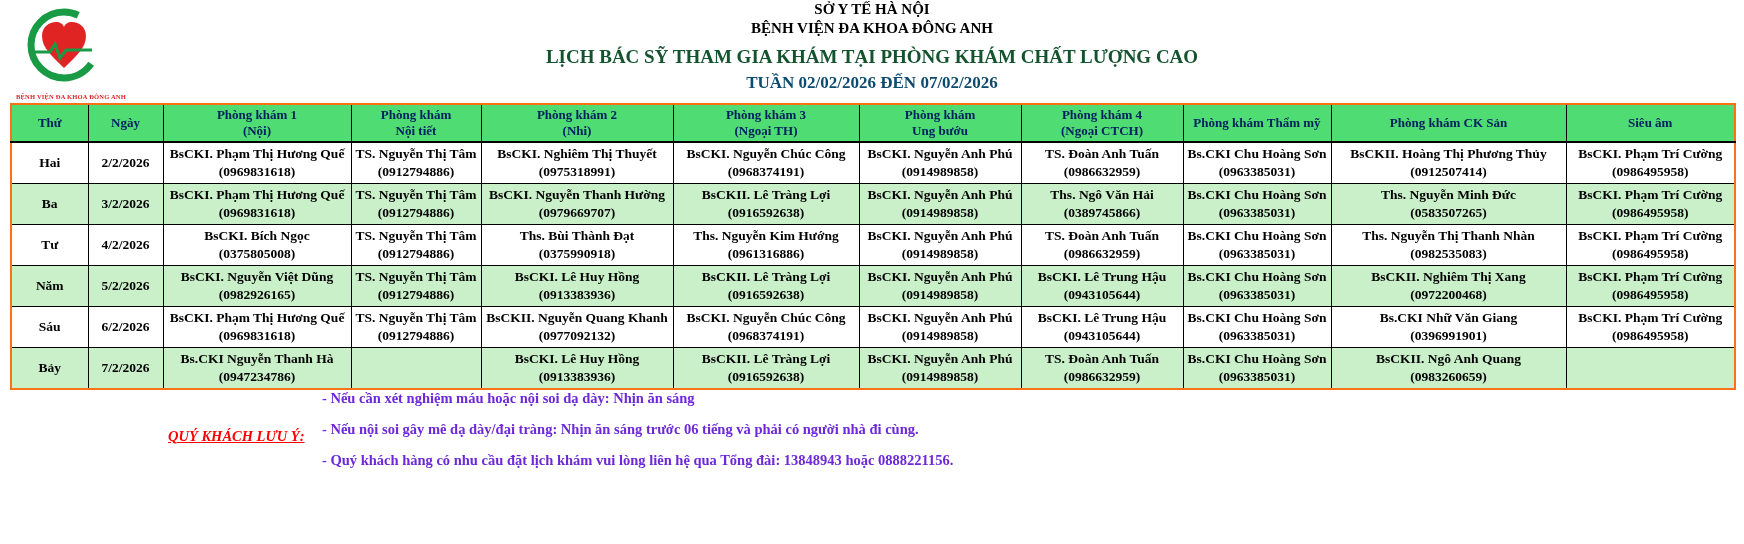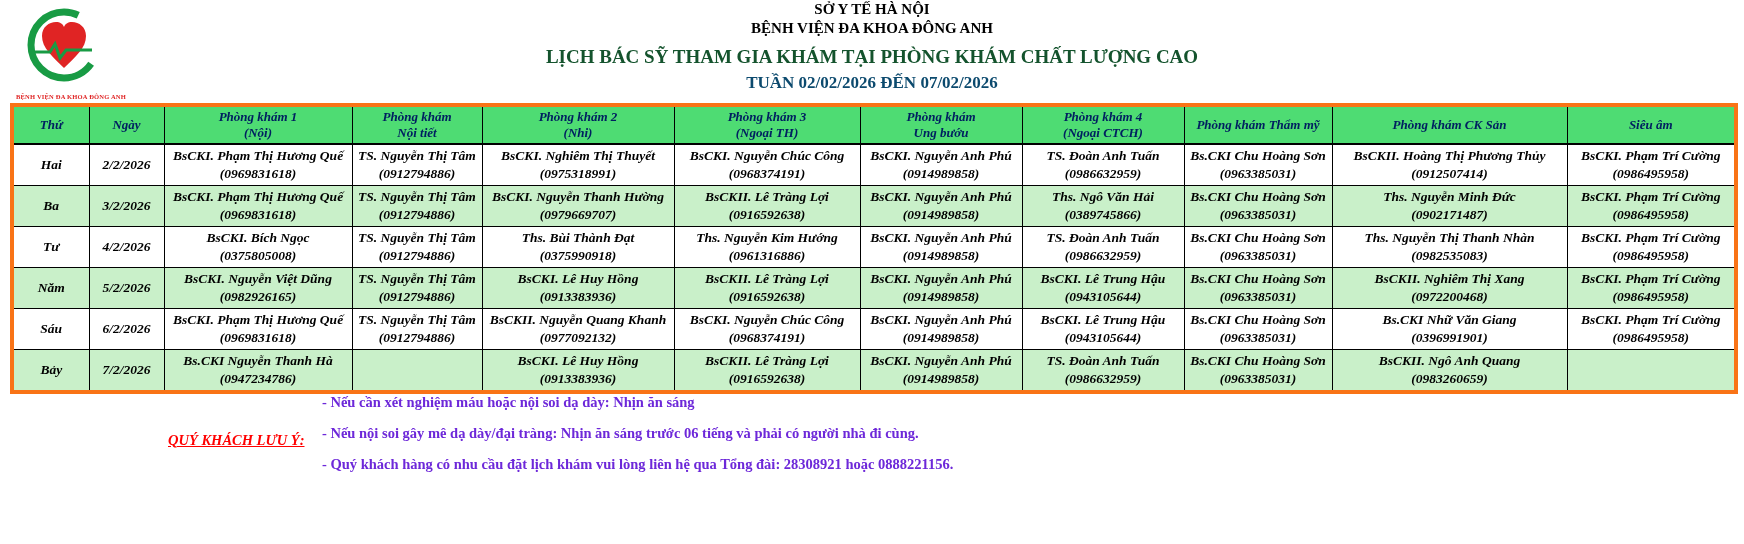--- a/index.html
+++ b/index.html
@@ -16,22 +16,21 @@
   }
   .logo-wrap{position:absolute;left:16px;top:6px;width:96px;text-align:center;}
   .logo-label{font-size:6.5px;font-weight:bold;color:#e02424;letter-spacing:.2px;margin-top:1px;white-space:nowrap;}
   .top-header{text-align:center;line-height:1.25;}
   .org-line{font-size:15px;font-weight:bold;color:#000;}
   .main-title{font-size:19px;font-weight:bold;color:#14532d;margin-top:7px;}
   .sub-title{font-size:17px;font-weight:bold;color:#0c4a6e;margin-top:4px;}
   table.schedule{
     border-collapse:collapse;table-layout:fixed;
     width:1724px;margin:9px 0 0 10px;
-    border:4px solid #f97316;
-    font-style:italic;
+    border:2px solid #f97316;
   }
   table.schedule th{
     background:var(--header-bg);color:var(--header-text);
     font-size:13px;font-weight:bold;border:1px solid #000;
     border-bottom:2px solid #000;
     height:34px;padding:1px 2px;text-align:center;line-height:1.2;
   }
   table.schedule td{
     border:1px solid #000;text-align:center;vertical-align:middle;
     font-weight:bold;font-size:13.5px;color:#000;
@@ -166,21 +165,21 @@
           <td>
             <span class="doc-name">Ths. Ngô Văn Hải</span>
             <span class="doc-phone">(0389745866)</span>
           </td>
           <td>
             <span class="doc-name">Bs.CKI Chu Hoàng Sơn</span>
             <span class="doc-phone">(0963385031)</span>
           </td>
           <td>
             <span class="doc-name">Ths. Nguyễn Minh Đức</span>
-            <span class="doc-phone">(0902171487)</span>
+            <span class="doc-phone">(0583507265)</span>
           </td>
           <td>
             <span class="doc-name">BsCKI. Phạm Trí Cường</span>
             <span class="doc-phone">(0986495958)</span>
           </td>
         </tr>
         <tr>
           <td>Tư</td>
           <td>4/2/2026</td>
           <td>
@@ -335,17 +334,17 @@
           <td></td>
         </tr>
       </tbody>
   </table>
 
   <div class="notes">
     <div class="notes-label">QUÝ KHÁCH LƯU Ý:</div>
     <div class="note-items">
       <div class="note-item">- Nếu cần xét nghiệm máu hoặc nội soi dạ dày: Nhịn ăn sáng</div>
       <div class="note-item">- Nếu nội soi gây mê dạ dày/đại tràng: Nhịn ăn sáng trước 06 tiếng và phải có người nhà đi cùng.</div>
-      <div class="note-item">- Quý khách hàng có nhu cầu đặt lịch khám vui lòng liên hệ qua Tổng đài: 28308921 hoặc 0888221156.</div>
+      <div class="note-item">- Quý khách hàng có nhu cầu đặt lịch khám vui lòng liên hệ qua Tổng đài: 13848943 hoặc 0888221156.</div>
     </div>
   </div>
 
 </div>
 
 </body></html>

